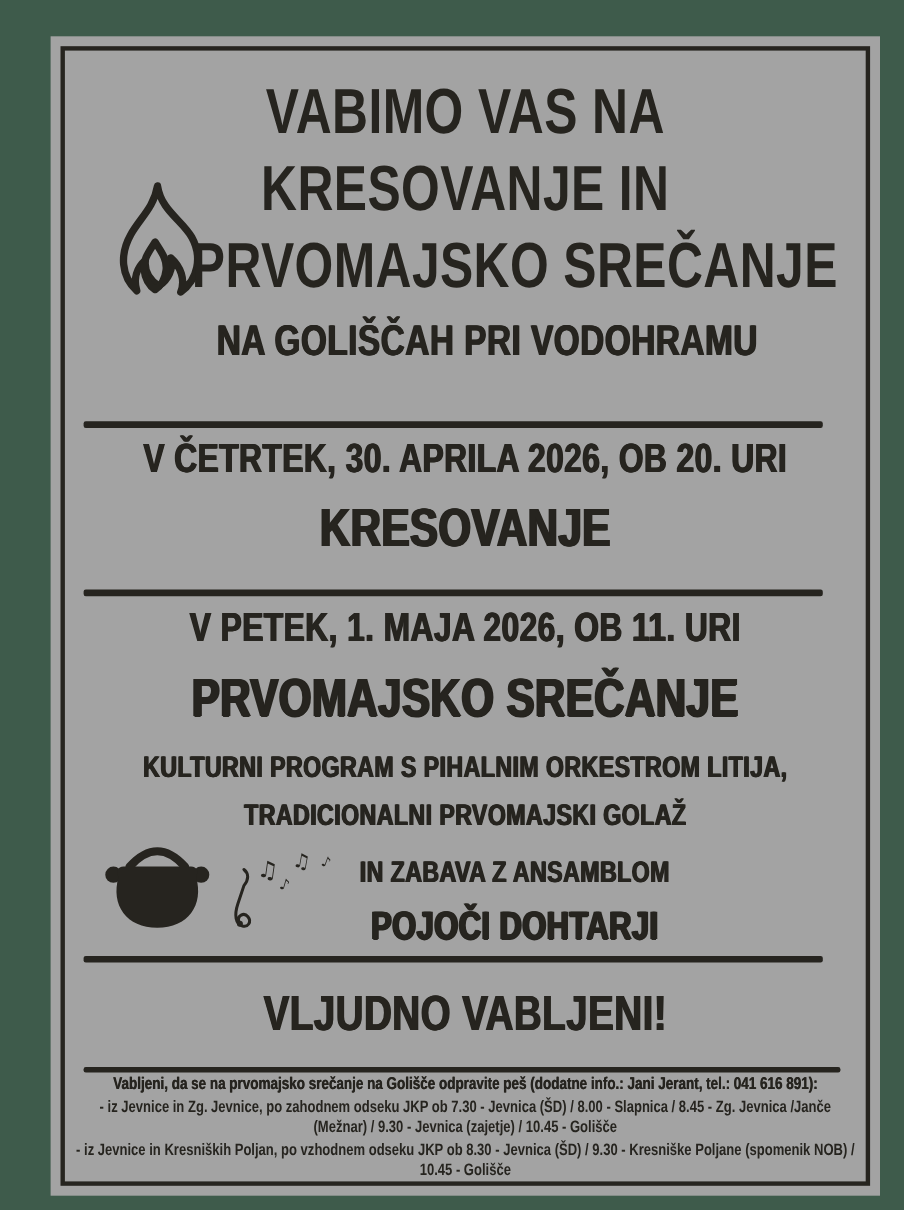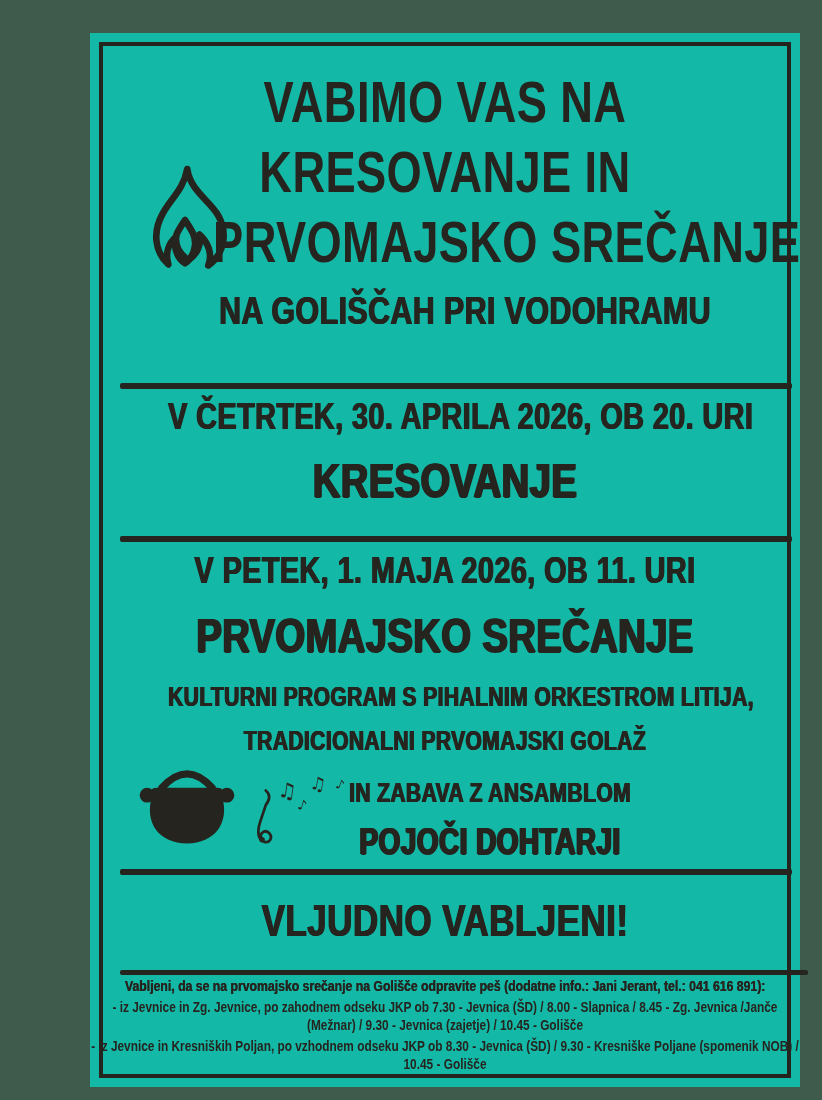--- a/index.html
+++ b/index.html
@@ -6,22 +6,21 @@
   html, body { width: 822px; height: 1100px; overflow: hidden; }
   body {
     background: #3e5b4b;
     font-family: "Liberation Sans", sans-serif;
     color: #26241f;
     position: relative;
   }
   .paper {
     position: absolute;
     top: 33px; left: 46px; right: 22px; bottom: 13px;
-    background: #14b8a6;
-    margin-left: 44px;
+    background: #a3a3a3;
   }
   .frame {
     position: absolute;
     inset: 9px;
     border: 4px solid #26241f;
     pointer-events: none;
   }
   .line {
     position: absolute;
     left: 0; right: 0;

